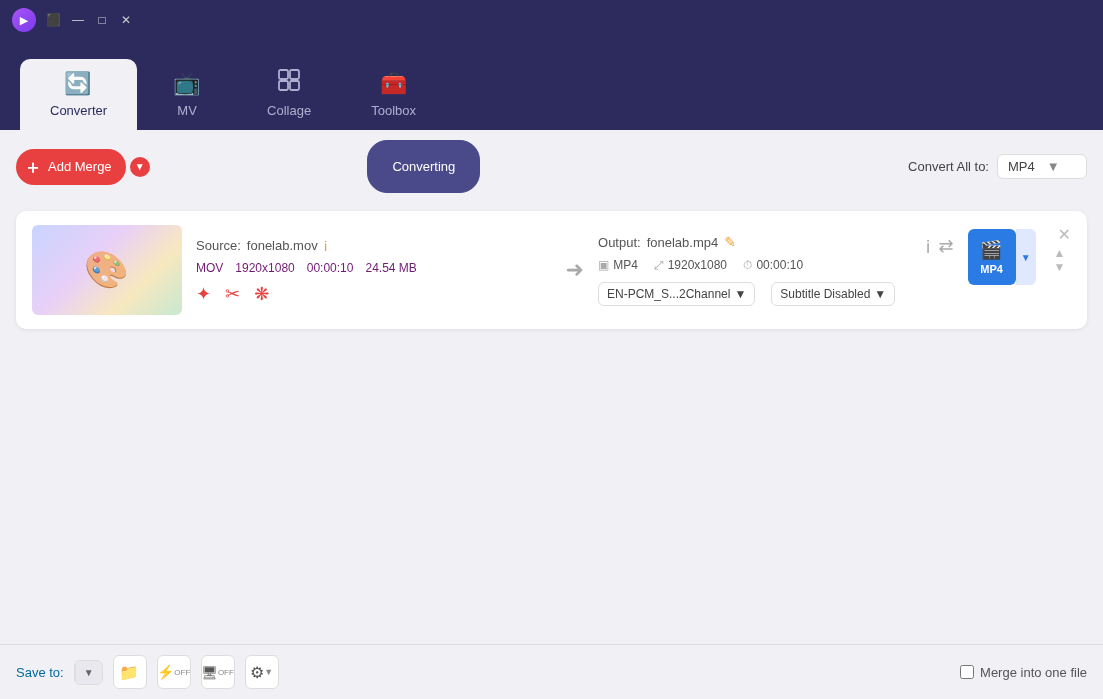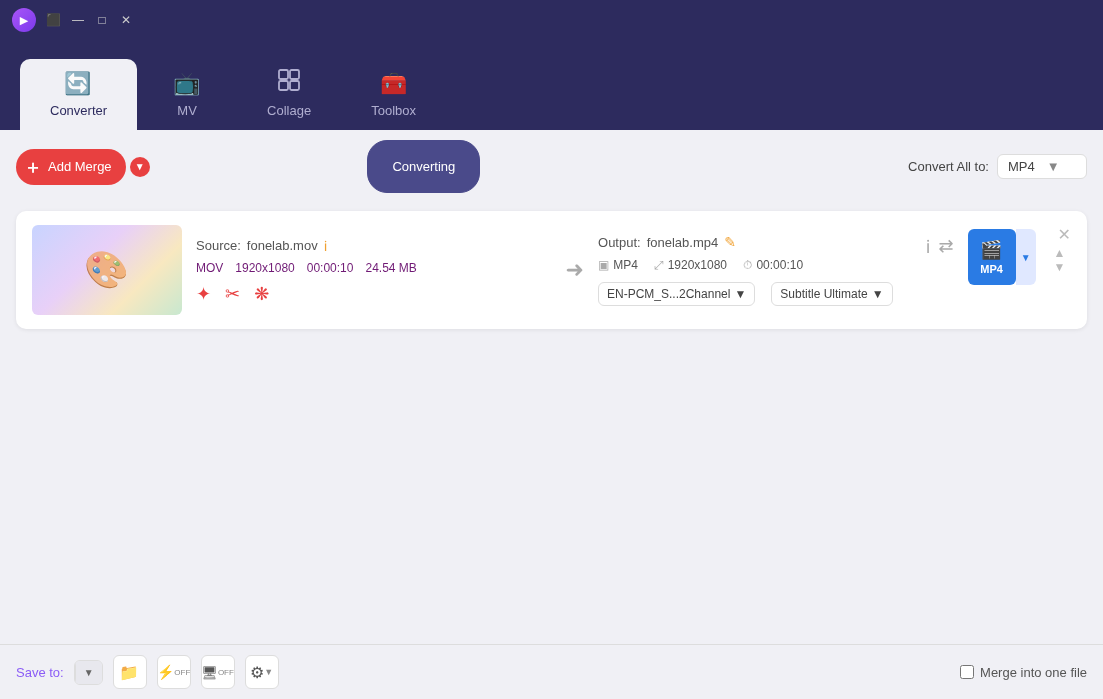--- a/index.html
+++ b/index.html
@@ -223,21 +223,21 @@
     
     .bottom-bar {
       height: 55px;
       background: #f0f0f5;
       border-top: 1px solid #ddd;
       display: flex;
       align-items: center;
       padding: 0 16px;
       gap: 10px;
     }
-    .save-to-label { font-size: 13px; color: #8b5cf6; flex-shrink: 0; }
+    .save-to-label { font-size: 13px; color: #0369a1; flex-shrink: 0; }
     .save-path {
       display: flex; align-items: center; gap: 0;
       border: 1px solid #ddd; border-radius: 6px;
       overflow: hidden; background: white;
     }
     .save-path-text {
       padding: 6px 10px; font-size: 12px; color: #444; min-width: 200px;
     }
     .save-path-arrow {
       padding: 6px 8px; background: #e8e8ee; cursor: pointer;
@@ -384,21 +384,21 @@
             <span style="color:#aaa;">⏱</span>
             <span>00:00:10</span>
           </div>
         </div>
         <div class="output-dropdowns">
           <div class="output-dropdown">
             <span>EN-PCM_S...2Channel</span>
             <span>▼</span>
           </div>
           <div class="output-dropdown">
-            <span>Subtitle Ultimate</span>
+            <span>Subtitle Disabled</span>
             <span>▼</span>
           </div>
         </div>
       </div>
 
       <div style="display:flex; align-items:center; align-self:flex-start; margin-top:4px;">
         <div class="format-badge">
           <span class="format-icon">🎬</span>
           <span>MP4</span>
         </div>

